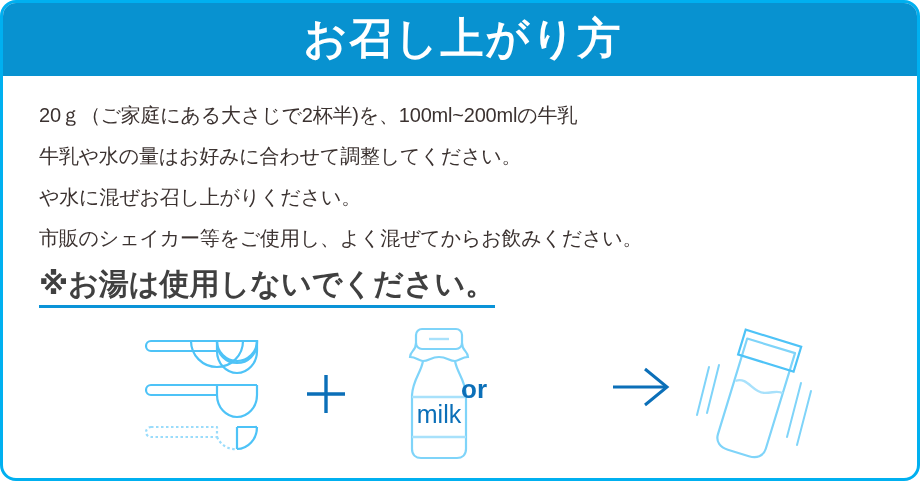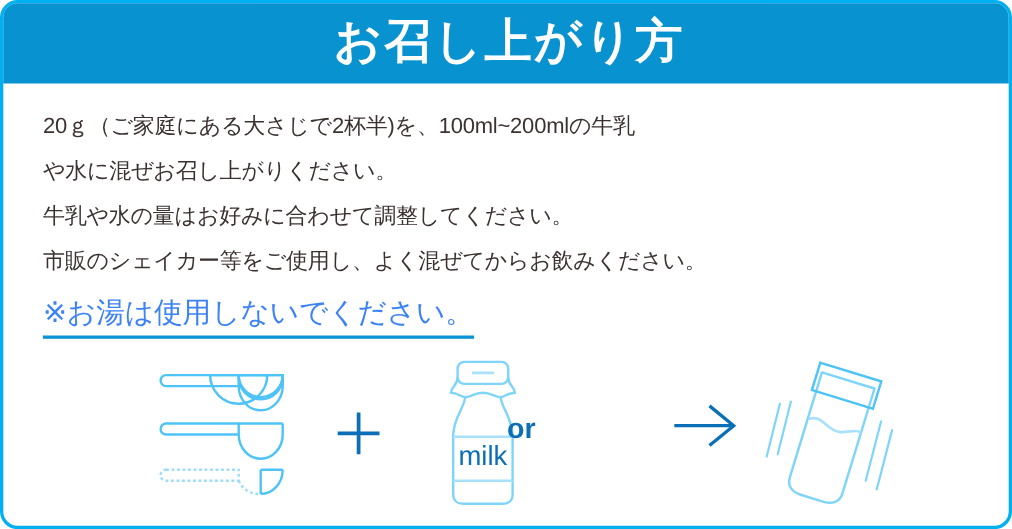--- a/index.html
+++ b/index.html
@@ -55,23 +55,23 @@
   .body-line {
     color: #3b3230;
     font-size: 20px;
     line-height: 41px;
     white-space: nowrap;
     letter-spacing: -0.2px;
   }
   .warn-line {
     display: inline-block;
     margin-top: 6px;
-    color: #3b82f6;
-    font-size: 26px;
-    font-weight: normal;
+    color: #404040;
+    font-size: 30px;
+    font-weight: bold;
     line-height: 38px;
     white-space: nowrap;
     border-bottom: 3px solid #0a93d8;
     padding-bottom: 2px;
   }
 
   
   .illus {
     position: absolute;
     left: 0;
@@ -95,22 +95,22 @@
 <body>
 
 <div class="panel">
 
   <div class="header">
     <div class="header-title">お召し上がり方</div>
   </div>
 
   <div class="body-text">
     <div class="body-line">20ｇ（ご家庭にある大さじで2杯半)を、100ml~200mlの牛乳</div>
+    <div class="body-line">牛乳や水の量はお好みに合わせて調整してください。</div>
     <div class="body-line">や水に混ぜお召し上がりください。</div>
-    <div class="body-line">牛乳や水の量はお好みに合わせて調整してください。</div>
     <div class="body-line">市販のシェイカー等をご使用し、よく混ぜてからお飲みください。</div>
     <div class="warn-line">※お湯は使用しないでください。</div>
   </div>
 
   <div class="illus">
 
     <span style="position:absolute;left:136px;top:12px;">
       <svg width="180" height="136" viewBox="0 0 180 136" fill="none" xmlns="http://www.w3.org/2000/svg">
 
         <g stroke="#4ec3f7" stroke-width="2.2" fill="none" stroke-linejoin="round">

